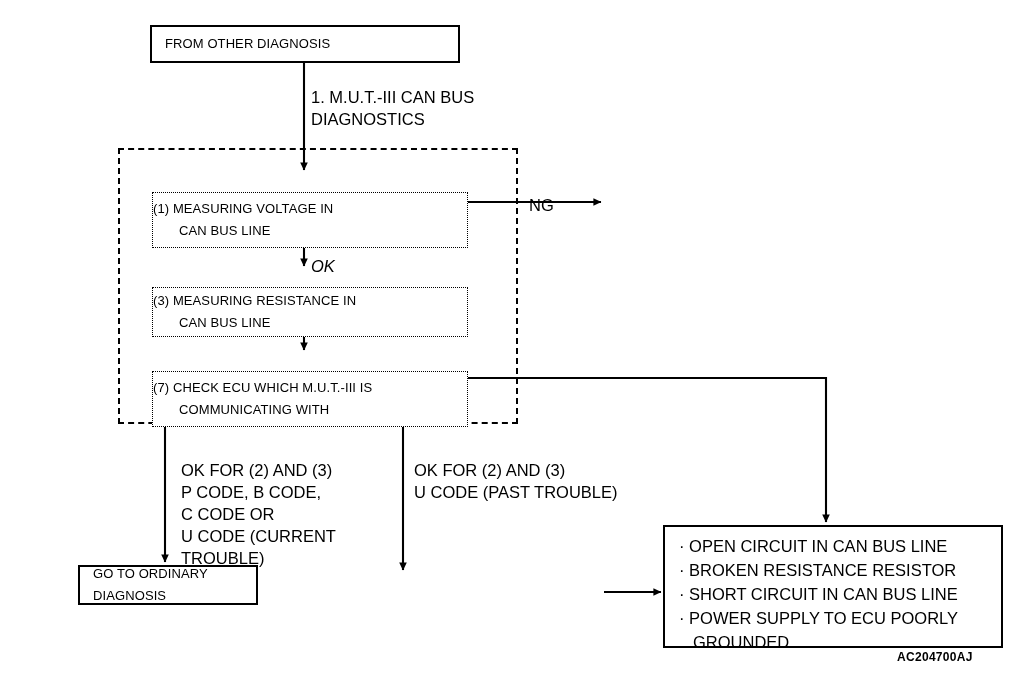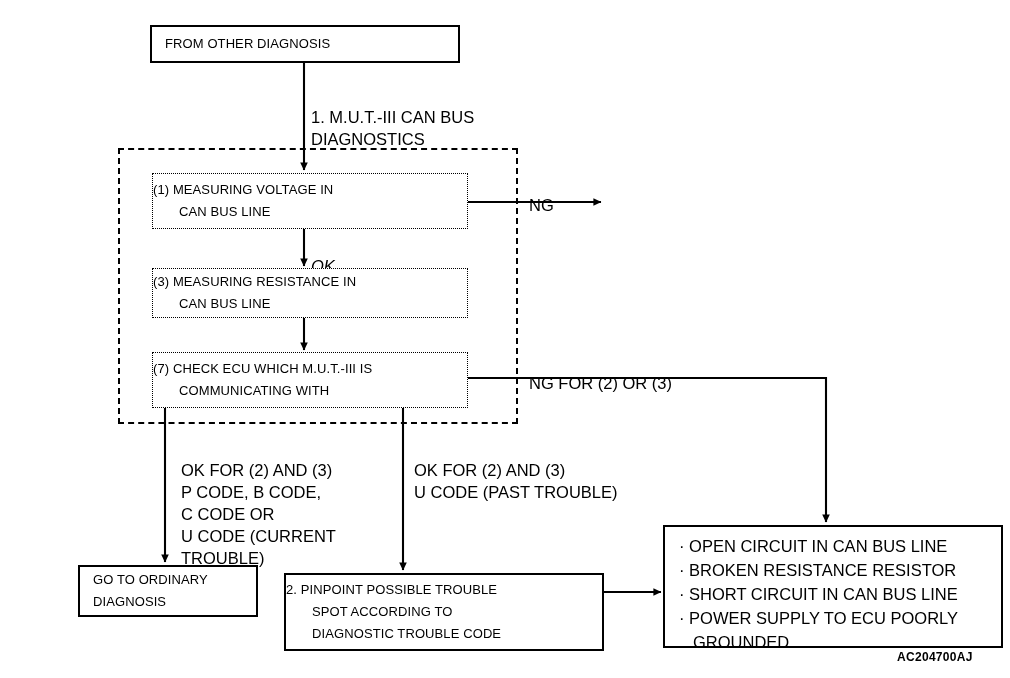--- a/index.html
+++ b/index.html
@@ -50,20 +50,21 @@
   }
   .group-frame {
     position: absolute;
     box-sizing: border-box;
     border: 2.2px dashed #000000;
     background: transparent;
   }
   .hang {
     padding-left: 26px;
     text-indent: -26px;
+    margin-top: 19px;
   }
   .edge-label {
     position: absolute;
     color: #000000;
     font-size: 16.5px;
     line-height: 22px;
     white-space: pre-line;
     background: transparent;
   }
   .bullets {
@@ -119,21 +120,21 @@
       <line x1="604" y1="592" x2="661" y2="592" marker-end="url(#arrow)"></line>
     </g>
   </svg>
 
   <div class="group-frame" style="left:118px; top:148px; width:400px; height:276px;"></div>
 
   <div class="node solid-box" style="left:150px; top:25px; width:310px; height:38px;">
     <span>FROM OTHER DIAGNOSIS</span>
   </div>
 
-  <div class="edge-label" style="left:311px; top:84px; width:210px;">
+  <div class="edge-label" style="left:311px; top:64px; width:210px;">
     <span>1. M.U.T.-III CAN BUS
     DIAGNOSTICS</span>
   </div>
 
   <div class="node dotted-box hang" style="left:152px; top:173px; width:316px; height:56px;">
     <span>(1) MEASURING VOLTAGE IN
 CAN BUS LINE</span>
   </div>
 
   <div class="edge-label" style="left:311px; top:233px;font-style:italic;">
@@ -147,48 +148,40 @@
   <div class="node dotted-box hang" style="left:152px; top:268px; width:316px; height:50px;">
     <span>(3) MEASURING RESISTANCE IN
 CAN BUS LINE</span>
   </div>
 
   <div class="node dotted-box hang" style="left:152px; top:352px; width:316px; height:56px;">
     <span>(7) CHECK ECU WHICH M.U.T.-III IS
 COMMUNICATING WITH</span>
   </div>
 
-  <div class="edge-label" style="left:529px; top:350px;">
-    <span>NG FOR (2) OR (3)</span>
-  </div>
 
 
   <div class="edge-label" style="left:181px; top:437px; width:200px;">
     <span>OK FOR (2) AND (3)
 P CODE, B CODE,
 C CODE OR
 U CODE (CURRENT
 TROUBLE)</span>
   </div>
 
   <div class="edge-label" style="left:414px; top:437px; width:240px;">
     <span>OK FOR (2) AND (3)
 U CODE (PAST TROUBLE)</span>
   </div>
 
-  <div class="node solid-box" style="left:78px; top:565px; width:180px; height:52px;">
+  <div class="node solid-box" style="left:78px; top:565px; width:180px; height:40px;">
     <span>GO TO ORDINARY
 DIAGNOSIS</span>
   </div>
 
-  <div class="node solid-box hang" style="left:284px; top:573px; width:320px; height:78px;">
-    <span>2. PINPOINT POSSIBLE TROUBLE
-SPOT ACCORDING TO
-DIAGNOSTIC TROUBLE CODE</span>
-  </div>
 
   <div class="bullets" style="left:663px; top:525px; width:340px; height:123px;">
     <div class="li">· OPEN CIRCUIT IN CAN BUS LINE</div>
     <div class="li">· BROKEN RESISTANCE RESISTOR</div>
     <div class="li">· SHORT CIRCUIT IN CAN BUS LINE</div>
     <div class="li">· POWER SUPPLY TO ECU POORLY
   GROUNDED</div>
   </div>
 
   <div class="figure-id" style="left:897px; top:650px;">AC204700AJ</div>

